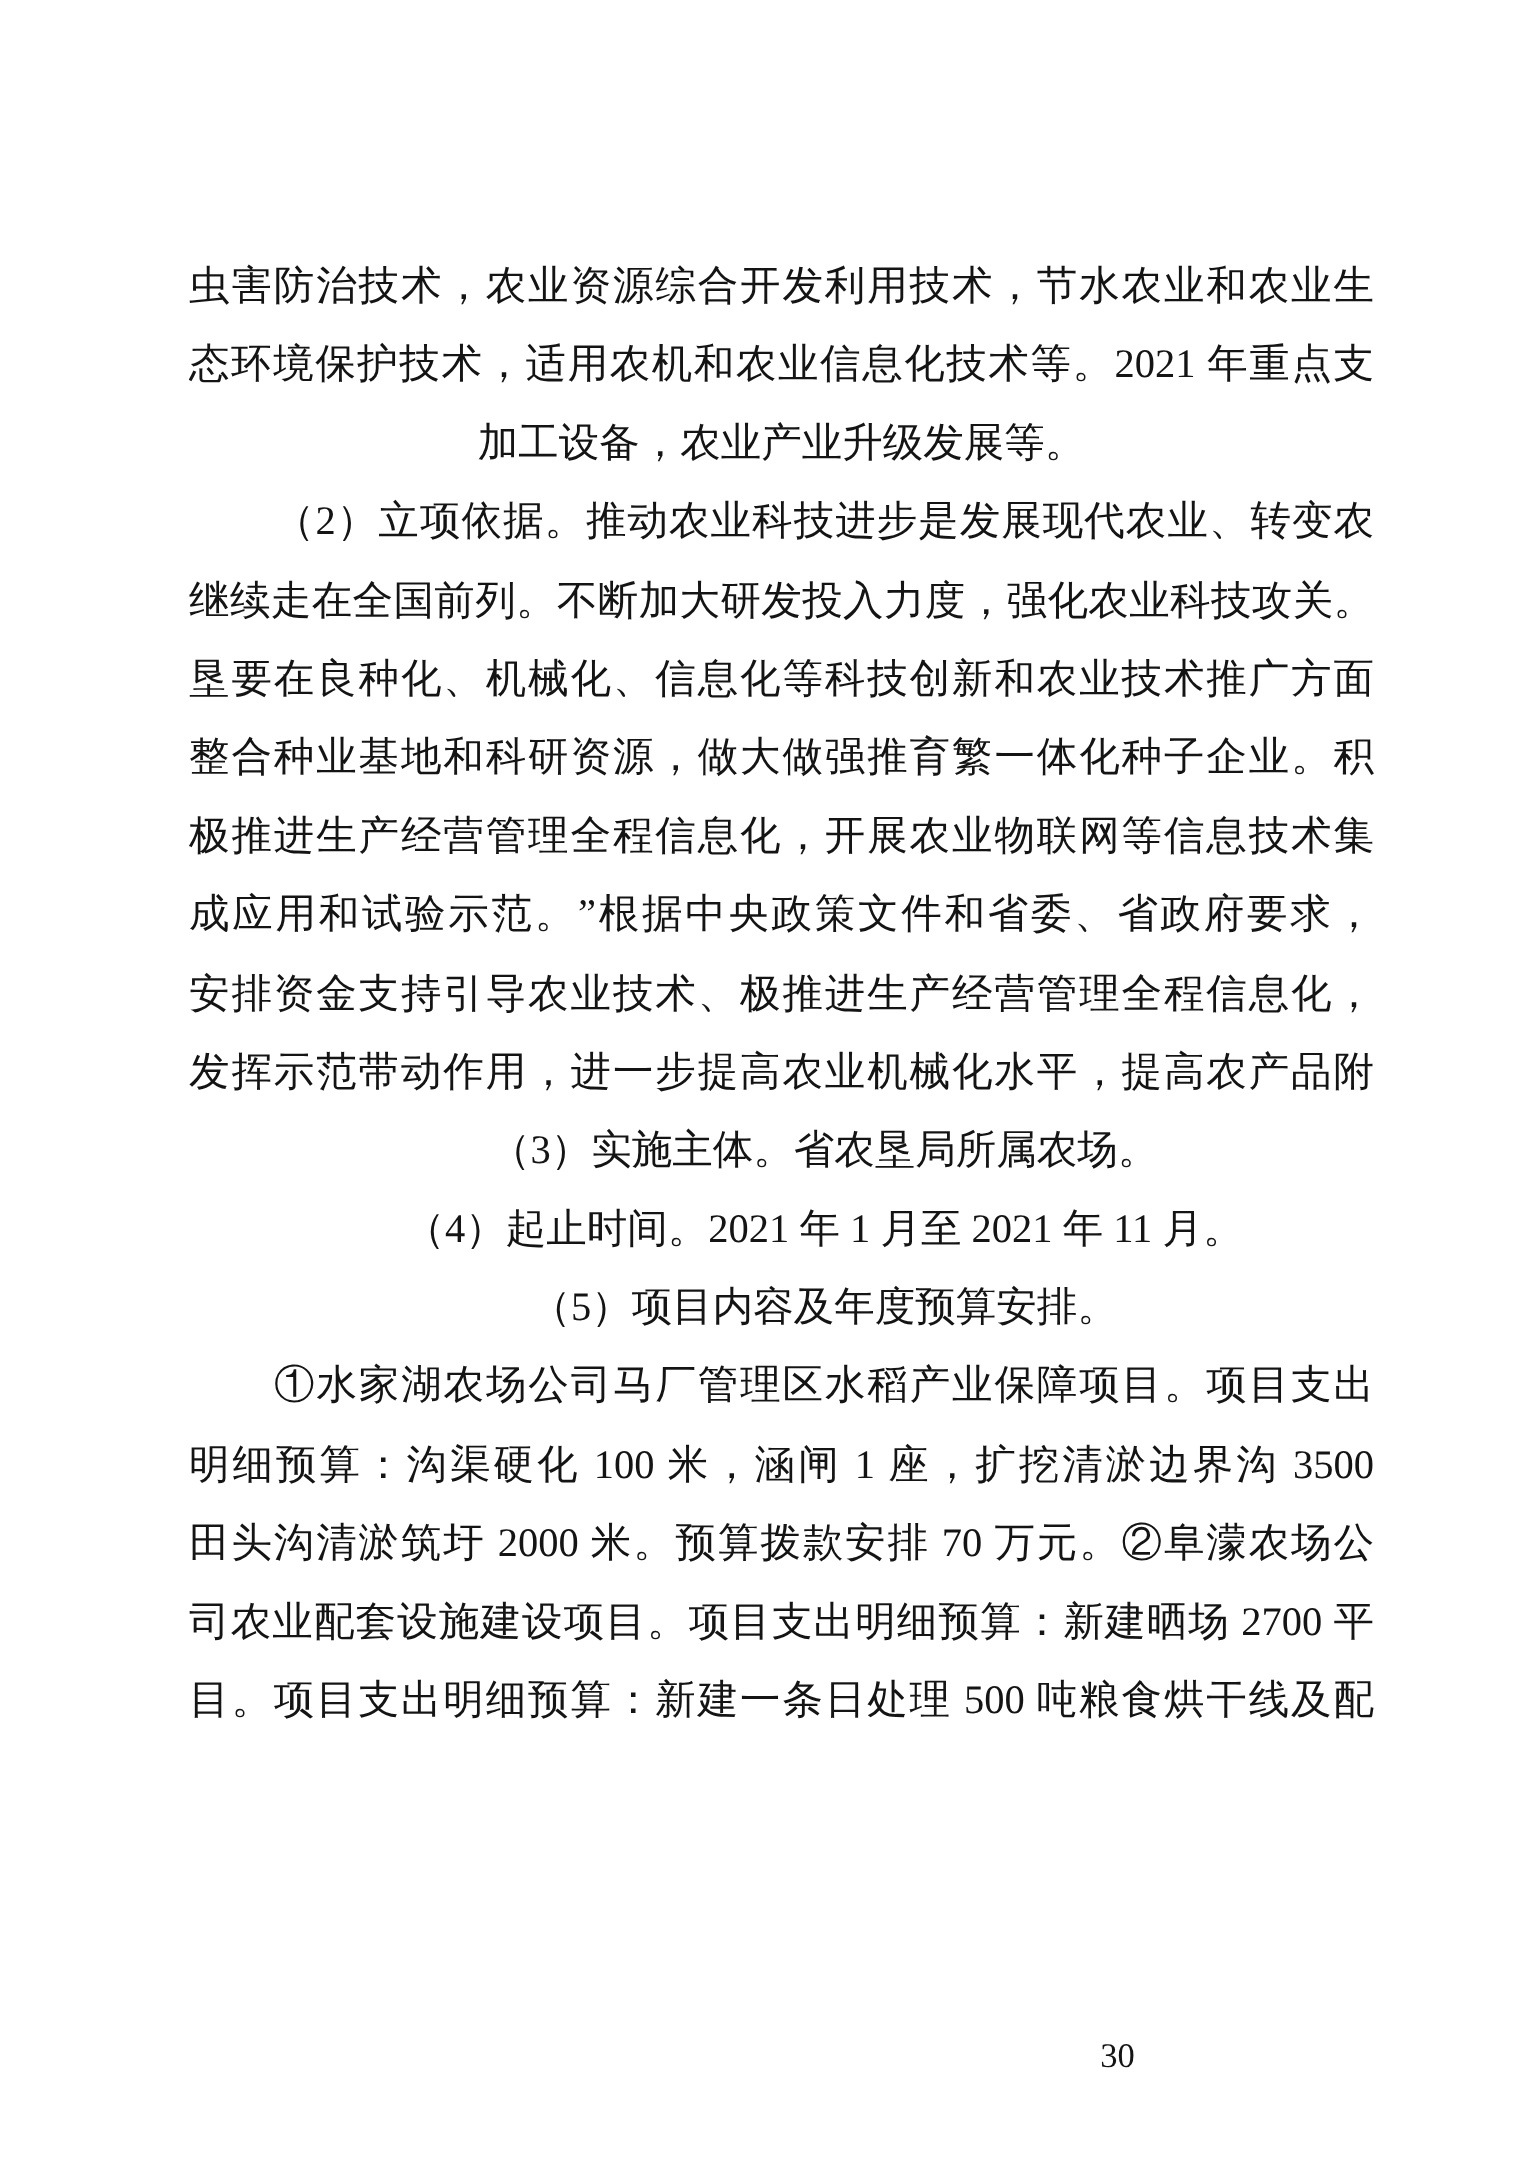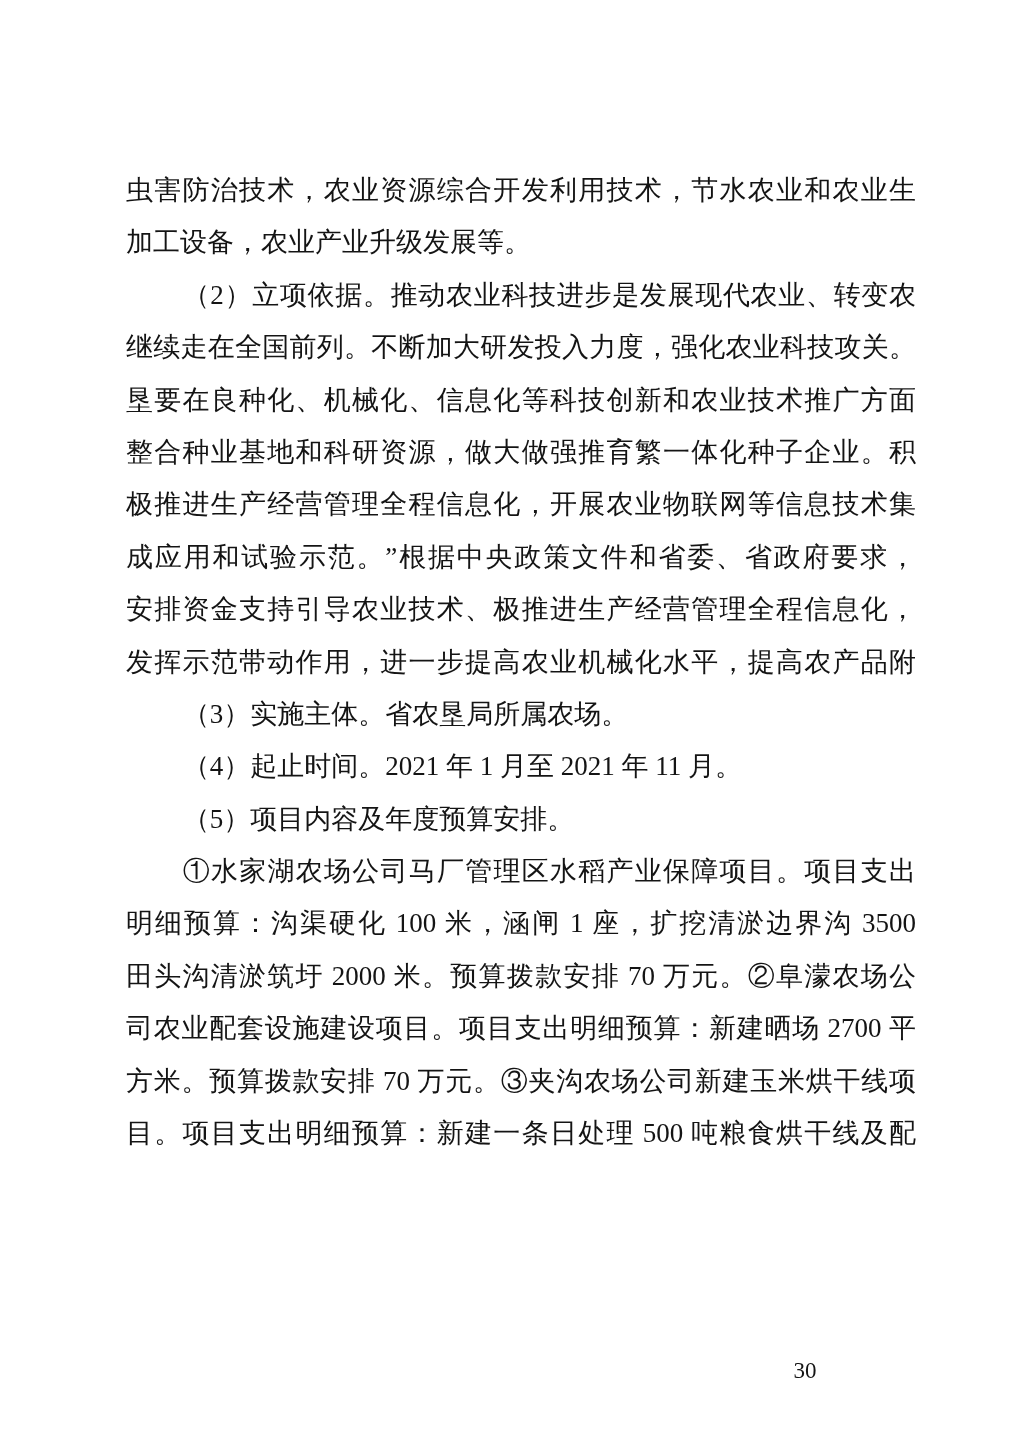--- a/index.html
+++ b/index.html
@@ -21,62 +21,62 @@
     position: absolute;
     left: 126px;
     top: 131px;
     width: 790px;
   }
   .line {
     height: 52.4px;
     line-height: 52.4px;
     font-size: 27px;
     letter-spacing: 0;
-    text-align: left;
+    text-align: center;
     white-space: normal;
     overflow: hidden;
   }
   .line.just {
     text-align: justify;
     text-align-last: justify;
     text-justify: inter-ideograph;
   }
   .line.ind {
     text-indent: 2.1em;
   }
   .page-number {
     position: absolute;
-    left: 780px;
+    left: 720px;
     top: 1322px;
     width: 50px;
     text-align: center;
     font-size: 23px;
     line-height: 32px;
     color: #141414;
   }
 </style>
 </head>
 <body>
 
 <div class="doc-page">
   <div class="text-block">
     <div class="line just">虫害防治技术，农业资源综合开发利用技术，节水农业和农业生</div>
+    <div class="line just">态环境保护技术，适用农机和农业信息化技术等。2021 年重点支</div>
     <div class="line">加工设备，农业产业升级发展等。</div>
     <div class="line just ind">（2）立项依据。推动农业科技进步是发展现代农业、转变农</div>
     <div class="line just">继续走在全国前列。不断加大研发投入力度，强化农业科技攻关。</div>
     <div class="line just">垦要在良种化、机械化、信息化等科技创新和农业技术推广方面</div>
     <div class="line just">整合种业基地和科研资源，做大做强推育繁一体化种子企业。积</div>
     <div class="line just">极推进生产经营管理全程信息化，开展农业物联网等信息技术集</div>
     <div class="line just">成应用和试验示范。”根据中央政策文件和省委、省政府要求，</div>
     <div class="line just">安排资金支持引导农业技术、极推进生产经营管理全程信息化，</div>
     <div class="line just">发挥示范带动作用，进一步提高农业机械化水平，提高农产品附</div>
     <div class="line ind">（3）实施主体。省农垦局所属农场。</div>
     <div class="line ind">（4）起止时间。2021 年 1 月至 2021 年 11 月。</div>
     <div class="line ind">（5）项目内容及年度预算安排。</div>
     <div class="line just ind">①水家湖农场公司马厂管理区水稻产业保障项目。项目支出</div>
     <div class="line just">明细预算：沟渠硬化 100 米，涵闸 1 座，扩挖清淤边界沟 3500 米，</div>
     <div class="line just">田头沟清淤筑圩 2000 米。预算拨款安排 70 万元。②阜濛农场公</div>
     <div class="line just">司农业配套设施建设项目。项目支出明细预算：新建晒场 2700 平</div>
-    <div class="line just">方米。预算拨款安排 70 万元。③夹沟农场公司新建玉米烘干线项</div>
     <div class="line just">目。项目支出明细预算：新建一条日处理 500 吨粮食烘干线及配</div>
   </div>
   <div class="page-number">30</div>
 </div>
 
 </body></html>

